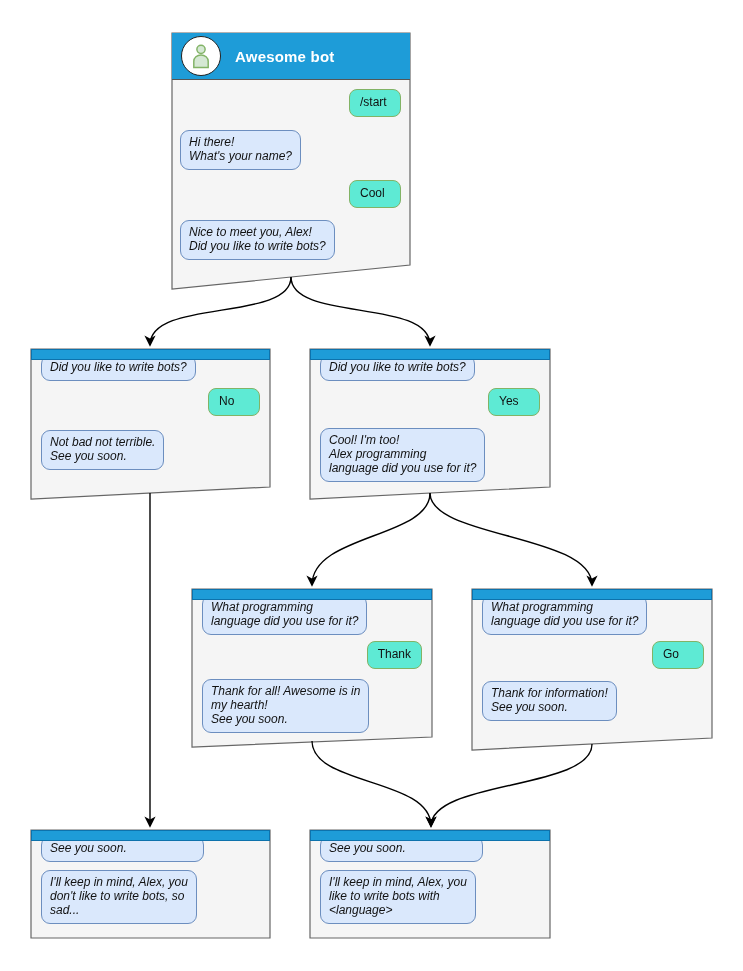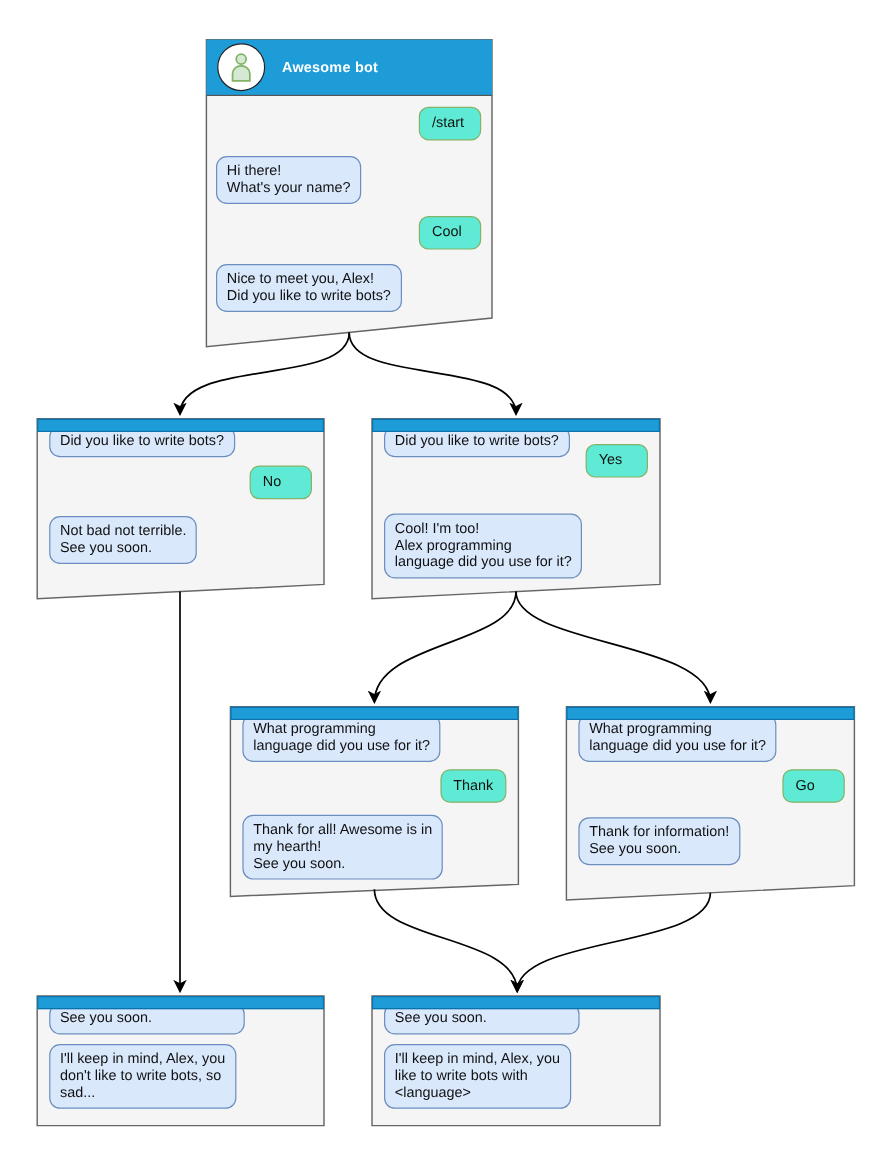--- a/index.html
+++ b/index.html
@@ -6,28 +6,28 @@
   .canvas{position:relative;width:743px;height:971px;background:#fff;overflow:hidden;
           font-family:"Liberation Sans",sans-serif;}
   .bg{position:absolute;left:0;top:0;z-index:0;}
   .window{position:absolute;z-index:1;}
   
   .titlebar{position:absolute;left:0;right:0;top:0;height:46px;background:#1e9cd8;
             border-bottom:1px solid #555;display:flex;align-items:center;z-index:3;}
   .avatar{width:40px;height:40px;border-radius:50%;background:#fff;border:1.5px solid #222;
           margin-left:9px;display:flex;align-items:center;justify-content:center;box-sizing:border-box;}
   .avatar svg{display:block;}
-  .title{color:#fff;font-size:12px;font-weight:bold;margin:0 0 0 14px;letter-spacing:.2px;}
+  .title{color:#fff;font-size:15px;font-weight:bold;margin:0 0 0 14px;letter-spacing:.2px;}
   
   .strip{position:absolute;left:0;right:0;top:0;height:11px;background:#1e9cd8;
          border:1px solid #0d72ac;box-sizing:border-box;z-index:3;}
   
   .bubble{position:absolute;font-size:12px;line-height:1.16;color:#111;
           padding:5px 8px;border-radius:9px;white-space:pre;z-index:1;}
-  .bot{background:#dae8fc;border:1px solid #6c8ebf;}
+  .bot{background:#dae8fc;border:1px solid #6c8ebf;font-style:italic;}
   .user{background:#5eead4;border:1px solid #82b366;border-radius:8px;
         padding:6px 10px;min-width:30px;}
   .w163{width:163px;box-sizing:border-box;}
 </style>
 </head>
 <body>
 
 <div class="canvas">
 
   <svg class="bg" width="743" height="971" viewBox="0 0 743 971">
@@ -78,21 +78,21 @@
     <div class="strip"></div>
     <div class="bubble bot" style="left:10px;top:6px">Did you like to write bots?</div>
     <div class="bubble user" style="right:10px;top:39px">No</div>
     <div class="bubble bot" style="left:10px;top:81px">Not bad not terrible.
 See you soon.</div>
   </section>
 
   <section class="window" style="left:310px;top:349px;width:240px;height:150px">
     <div class="strip"></div>
     <div class="bubble bot" style="left:10px;top:6px">Did you like to write bots?</div>
-    <div class="bubble user" style="right:10px;top:21px">Yes</div>
+    <div class="bubble user" style="right:10px;top:39px">Yes</div>
     <div class="bubble bot" style="left:10px;top:79px">Cool! I'm too!
 Alex programming
 language did you use for it?</div>
   </section>
 
   <section class="window" style="left:192px;top:589px;width:240px;height:158px">
     <div class="strip"></div>
     <div class="bubble bot" style="left:10px;top:6px">What programming
 language did you use for it?</div>
     <div class="bubble user" style="right:10px;top:52px">Thank</div>

